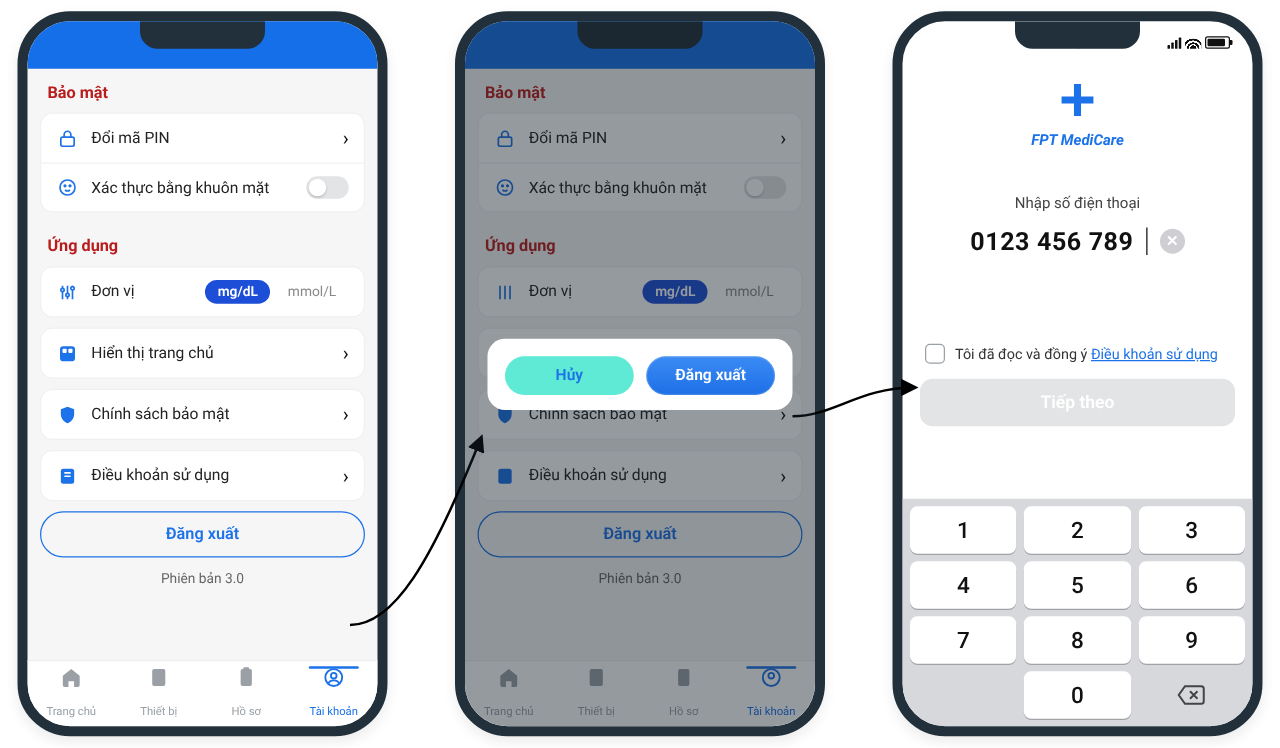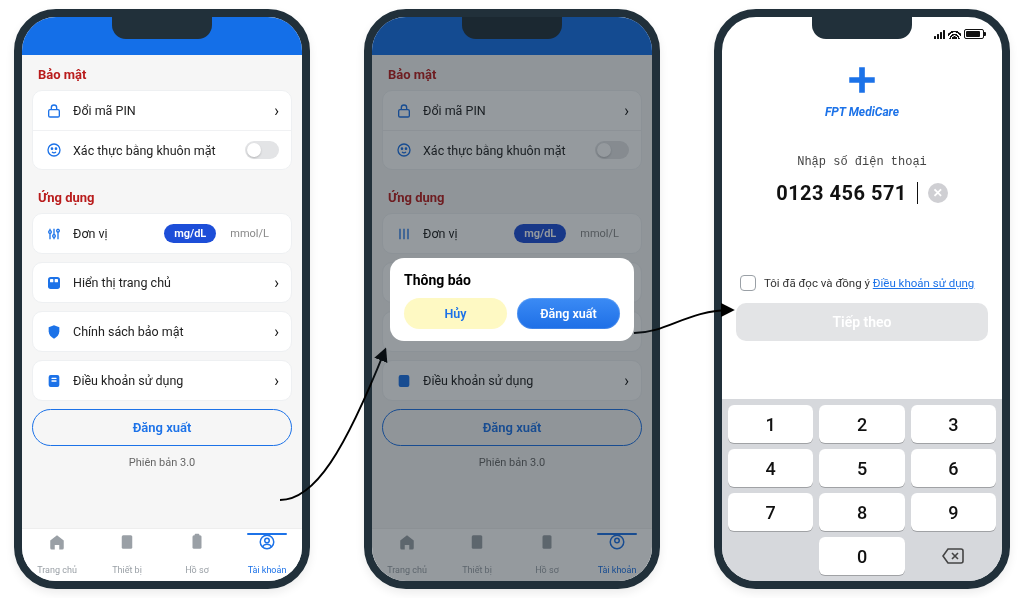--- a/index.html
+++ b/index.html
@@ -46,28 +46,28 @@
   .tab.active::before { content:""; position:absolute; top:0; width:40px; height:2px; background:#1c72e8; border-radius:1px; }
   .tab { position:relative; }
   .tab svg { width:18px; height:18px; }
   
   .dim { position:absolute; inset:0; background:rgba(20,30,40,.45); z-index:60; display:flex; align-items:center; justify-content:center; padding:0 18px; }
   .dialog { background:#fff; border-radius:14px; width:100%; padding:14px 14px 12px; }
   .dlg-title { font-weight:700; font-size:14px; margin-bottom:10px; }
   .dlg-msg { font-size:12.5px; color:#333; margin-bottom:14px; }
   .dlg-actions { display:flex; gap:10px; }
   .dlg-btn { flex:1; text-align:center; padding:8px 0; border-radius:18px; font-size:12.5px; font-weight:600; }
-  .dlg-cancel { background:#fef9c3; color:#1c72e8; }
+  .dlg-cancel { background:#5eead4; color:#1c72e8; }
   .dlg-confirm { background: linear-gradient(180deg,#3b8bf5,#1e6fe6); color:#fff; box-shadow: inset 0 0 0 1px rgba(255,255,255,.15); }
   
   .s3 .status-bar { color:#111; }
   .brand { text-align:center; margin-top: 18px; color:#1c72e8;font-style:italic; }
   .brand svg { width:34px; height:34px; }
   .brand-name { font-size:12px; font-weight:700; color:#1c72e8; margin-top:4px; }
-  .prompt { text-align:center; font-size:12px; color:#444; margin-top:36px;font-family:Liberation Mono, monospace; }
+  .prompt { text-align:center; font-size:12px; color:#444; margin-top:36px; }
   .phone-input { display:flex; align-items:center; justify-content:center; gap:10px; margin-top:12px; position:relative; }
   .phone-val { font-size:20px; font-weight:700; letter-spacing:.5px; color:#111; }
   .caret { display:inline-block; width:1px; height:22px; background:#111; animation: blink 1s steps(1) infinite; vertical-align: -3px; }
   @keyframes blink { 50% { opacity:0; } }
   .clear { width:20px; height:20px; border-radius:50%; background:#cfcfd3; color:#fff; display:flex; align-items:center; justify-content:center; font-size:12px; font-weight:700; }
   .tos-row { display:flex; align-items:center; gap:8px; padding: 0 18px; margin-top: 70px; font-size:11.5px; color:#333; }
   .tos-row .box { width:16px; height:16px; border:1.5px solid #9aa0a6; border-radius:4px; }
   .tos-link { color:#1c72e8; text-decoration: underline; }
   .next-btn { margin:12px 14px 0; text-align:center; padding:11px; border-radius:10px; background:#e3e4e6; color:#fff; font-size:14px; font-weight:600; }
   .keypad { margin-top:10px; background:#d6d8dc; padding:6px; display:grid; grid-template-columns:repeat(3,1fr); gap:6px; position:absolute; bottom:0; left:0; right:0; }
@@ -338,21 +338,20 @@
           <svg viewBox="0 0 24 24" fill="none" stroke="currentColor" stroke-width="2">
             <circle cx="12" cy="12" r="9"></circle>
             <circle cx="12" cy="10" r="3"></circle>
           </svg>
           <span>Tài khoản</span>
         </div>
     </div>
 
     <div class="dim">
       <div class="dialog">
-        <div class="dlg-title">Thông báo</div>
         <div class="dlg-actions">
           <div class="dlg-btn dlg-cancel">Hủy</div>
           <div class="dlg-btn dlg-confirm">Đăng xuất</div>
         </div>
       </div>
     </div>
   </div>
 
   <div class="phone white s3">
     <div class="notch"></div>
@@ -372,21 +371,21 @@
       </span>
     </div>
     <div class="brand">
       <svg viewBox="0 0 24 24" fill="#1c72e8">
           <path d="M10 3h4v7h7v4h-7v7h-4v-7H3v-4h7V3z"></path>
         </svg>
       <div class="brand-name">FPT MediCare</div>
     </div>
     <div class="prompt">Nhập số điện thoại</div>
     <div class="phone-input">
-      <span class="phone-val">0123 456 571</span>
+      <span class="phone-val">0123 456 789</span>
         <span class="caret"></span>
       <span class="clear">✕</span>
     </div>
     <div class="tos-row">
       <span class="box"></span>
       <span>
         <span>Tôi đã đọc và đồng ý </span><span class="tos-link">Điều khoản sử dụng</span>
       </span>
     </div>
     <div class="next-btn">Tiếp theo</div>

